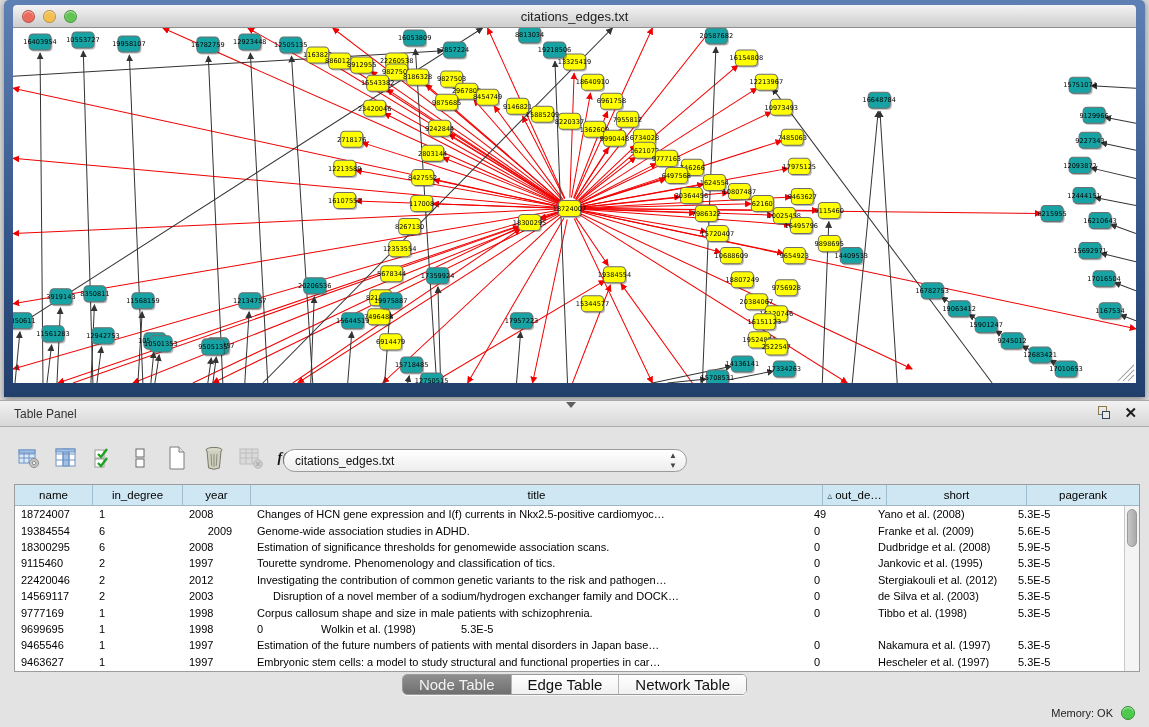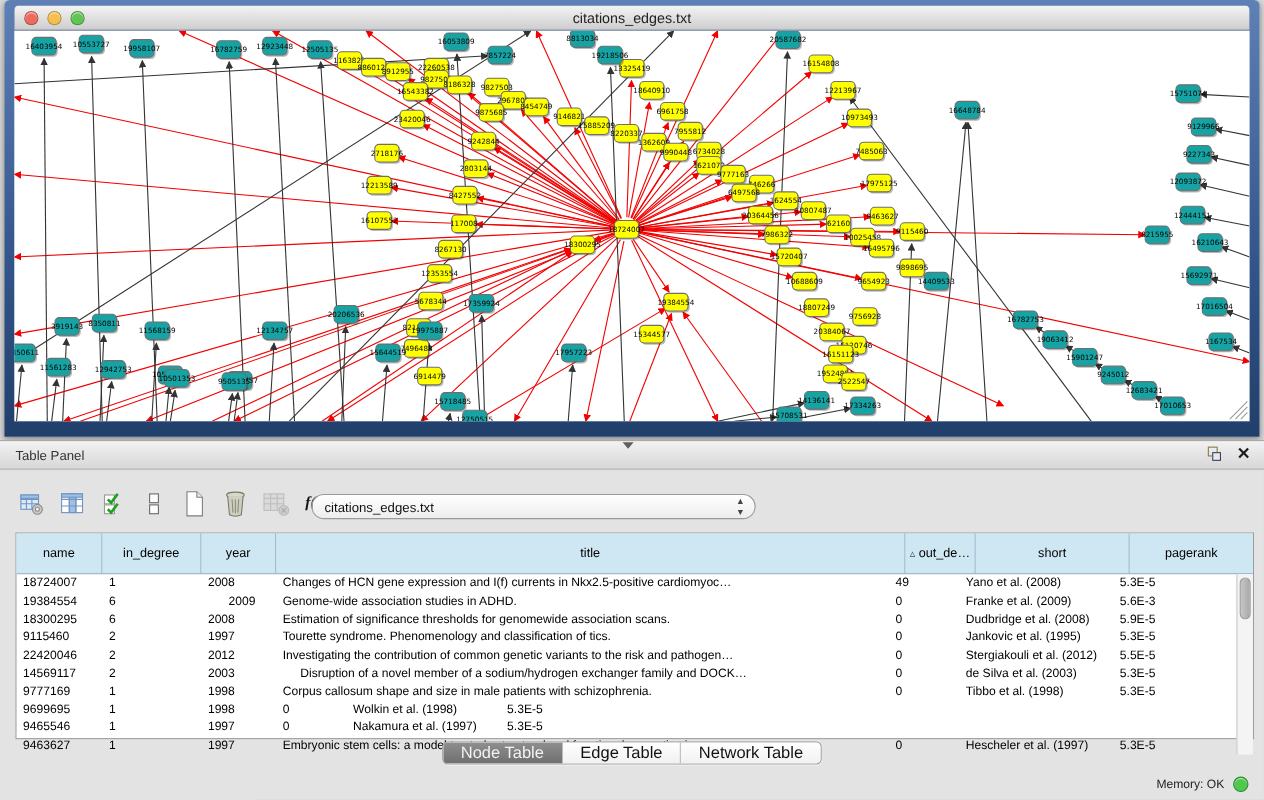--- a/index.html
+++ b/index.html
@@ -39,21 +39,21 @@
   .tool-btn { width:26px; height:26px; display:flex; align-items:center; justify-content:center; }
   .fx { font-size:14px; font-style:italic; font-family:"Liberation Serif", serif; color:#111; font-weight:bold; }
   .table-select { position:absolute; left:283px; top:49px; width:404px; height:23px;
     background:linear-gradient(#ffffff,#ededed); border:1px solid #9b9b9b; border-radius:12px;
     display:flex; align-items:center; font-size:12px; color:#111; padding-left:11px; }
   .select-arrows { position:absolute; right:9px; top:1px; display:flex; flex-direction:column; line-height:10px;
     font-size:8px; color:#444; }
 
   .data-table { position:absolute; left:14px; top:84px; right:9px; height:188px; background:#fff;
     border:1px solid #9c9c9c; display:flex; flex-direction:column; }
-  .thead { display:flex; height:37px; background:#cfe7f3; border-bottom:1px solid #9fb7c4; flex:none; }
+  .thead { display:flex; height:21px; background:#cfe7f3; border-bottom:1px solid #9fb7c4; flex:none; }
   .th { display:flex; align-items:center; justify-content:center; font-size:11.5px; color:#000;
     border-right:1px solid #9fbfd0; overflow:hidden; white-space:nowrap; }
   .th:last-child { border-right:none; }
   .sort-glyph { font-size:10px; color:#3c5a6a; margin-right:3px; }
   .tbody { flex:1; display:flex; }
   .rows { flex:1; overflow:hidden; }
   .tr { display:flex; height:16.4px; align-items:center; }
   .td { font-size:11px; color:#000; overflow:hidden; white-space:nowrap; padding-left:6px; }
   .vscroll { width:15px; flex:none; background:#f4f4f4; border-left:1px solid #c9c9c9; position:relative; }
   .vthumb { position:absolute; left:2px; right:2px; top:3px; height:38px; border-radius:6px;
@@ -958,21 +958,21 @@
               <div class="td" style="flex: 0 0 140px;">Yano et al. (2008)</div>
               <div class="td" style="flex: 0 0 112px;">5.3E-5</div>
             </div>
             <div class="tr">
               <div class="td" style="flex: 0 0 78px;">19384554</div>
               <div class="td" style="flex: 0 0 90px;">6</div>
               <div class="td" style="flex: 0 0 68px; text-align: center;">2009</div>
               <div class="td" style="flex: 1 1 auto;">Genome-wide association studies in ADHD.</div>
               <div class="td" style="flex: 0 0 64px;">0</div>
               <div class="td" style="flex: 0 0 140px;">Franke et al. (2009)</div>
-              <div class="td" style="flex: 0 0 112px;">5.6E-3</div>
+              <div class="td" style="flex: 0 0 112px;">5.6E-5</div>
             </div>
             <div class="tr">
               <div class="td" style="flex: 0 0 78px;">18300295</div>
               <div class="td" style="flex: 0 0 90px;">6</div>
               <div class="td" style="flex: 0 0 68px;">2008</div>
               <div class="td" style="flex: 1 1 auto;">Estimation of significance thresholds for genomewide association scans.</div>
               <div class="td" style="flex: 0 0 64px;">0</div>
               <div class="td" style="flex: 0 0 140px;">Dudbridge et al. (2008)</div>
               <div class="td" style="flex: 0 0 112px;">5.9E-5</div>
             </div>
@@ -1017,20 +1017,21 @@
               <div class="td" style="flex: 0 0 90px;">1</div>
               <div class="td" style="flex: 0 0 68px;">1998</div>
               <div class="td" style="flex: 0 0 64px;">0</div>
               <div class="td" style="flex: 0 0 140px;">Wolkin et al. (1998)</div>
               <div class="td" style="flex: 0 0 112px;">5.3E-5</div>
             </div>
             <div class="tr">
               <div class="td" style="flex: 0 0 78px;">9465546</div>
               <div class="td" style="flex: 0 0 90px;">1</div>
               <div class="td" style="flex: 0 0 68px;">1997</div>
+              <div class="td" style="flex: 1 1 auto;">Estimation of the future numbers of patients with mental disorders in Japan base…</div>
               <div class="td" style="flex: 0 0 64px;">0</div>
               <div class="td" style="flex: 0 0 140px;">Nakamura et al. (1997)</div>
               <div class="td" style="flex: 0 0 112px;">5.3E-5</div>
             </div>
             <div class="tr">
               <div class="td" style="flex: 0 0 78px;">9463627</div>
               <div class="td" style="flex: 0 0 90px;">1</div>
               <div class="td" style="flex: 0 0 68px;">1997</div>
               <div class="td" style="flex: 1 1 auto;">Embryonic stem cells: a model to study structural and functional properties in car…</div>
               <div class="td" style="flex: 0 0 64px;">0</div>

